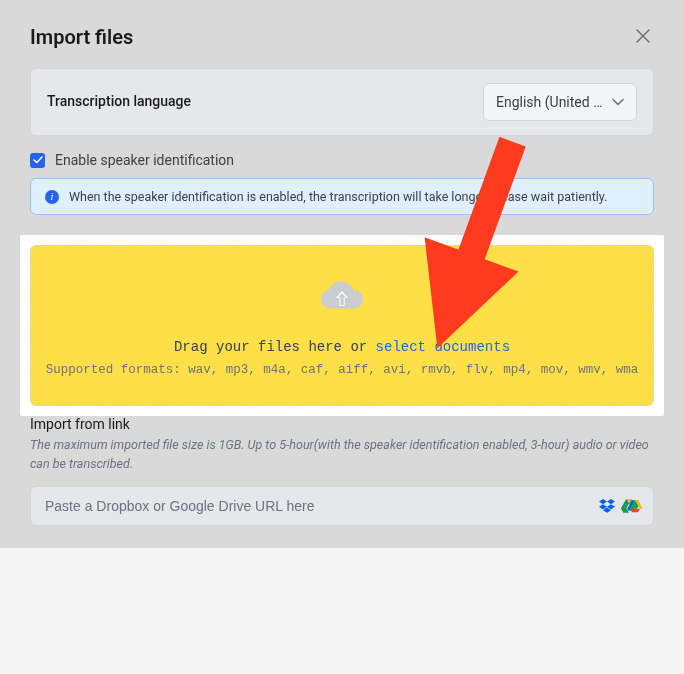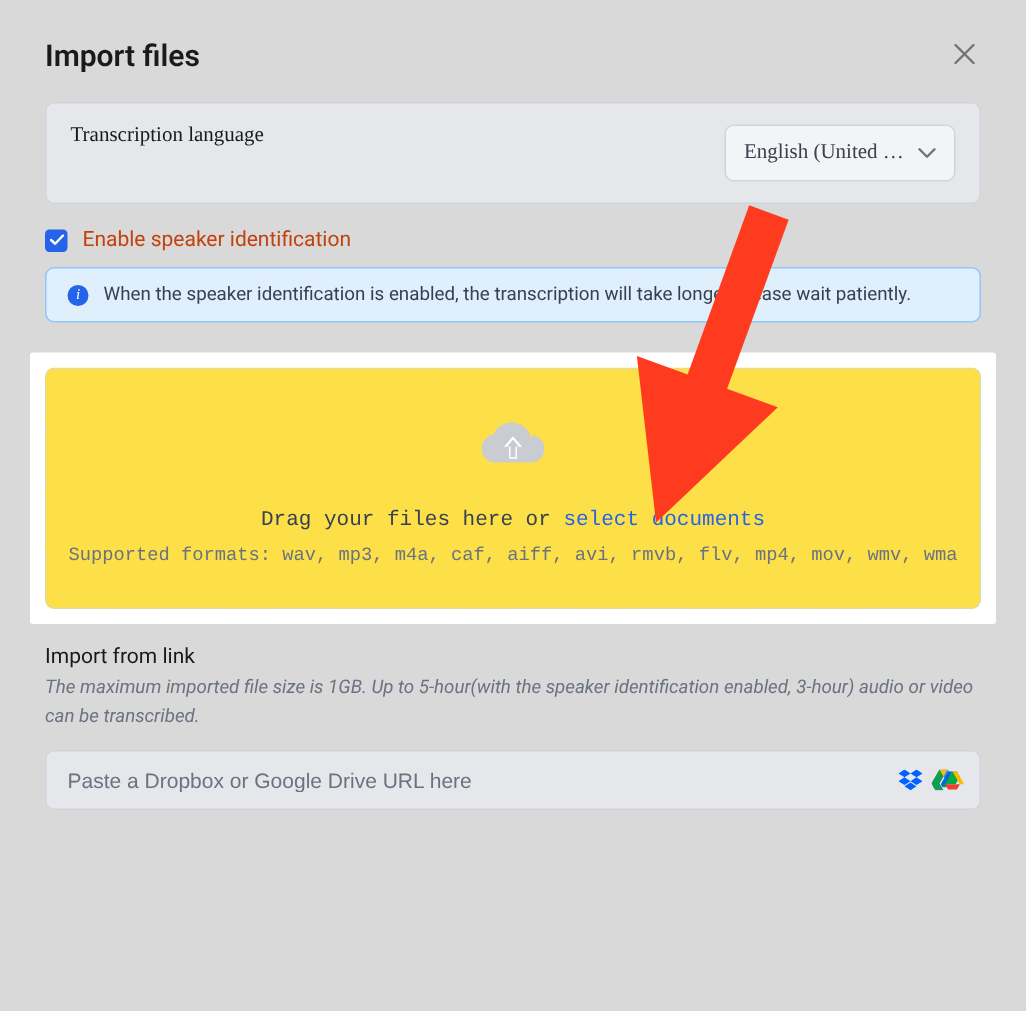--- a/index.html
+++ b/index.html
@@ -7,21 +7,21 @@
       font-family: -apple-system, BlinkMacSystemFont, "Segoe UI", Roboto, Helvetica, Arial, sans-serif;
       background: #f5f5f5;
       width: 684px;
       height: 674px;
       overflow: hidden;
       position: relative;
     }
     .modal {
       background: #d9d9d9;
       width: 684px;
-      height: 674px;
+      height: 548px;
       padding: 0;
     }
     .header {
       display: flex;
       justify-content: space-between;
       align-items: center;
       padding: 24px 30px 18px 30px;
     }
     .header h1 {
       font-size: 20px;
@@ -45,23 +45,23 @@
       color: #6b7280;
       margin-bottom: 12px;
     }
     .lang-box {
       background: #e5e7eb;
       border: 1px solid #d1d5db;
       border-radius: 6px;
       padding: 14px 16px;
       display: flex;
       justify-content: space-between;
+      align-items: center;
       gap: 16px;
       margin-bottom: 16px;
-      font-family: Liberation Serif, serif;
     }
     .lang-text {
       flex: 1;
     }
     .lang-title {
       font-size: 14px;
       font-weight: 500;
       color: #1a1a1a;
       margin-bottom: 2px;
     }
@@ -107,21 +107,21 @@
       background: #2563eb;
       display: flex;
       align-items: center;
       justify-content: center;
       cursor: pointer;
       flex-shrink: 0;
     }
     .checkbox svg { width: 10px; height: 8px; }
     .checkbox-label {
       font-size: 14px;
-      color: #c2410c;
+      color: #404040;
     }
     .info-banner {
       background: #e0effc;
       border: 1px solid #93c5fd;
       border-radius: 6px;
       padding: 10px 14px;
       display: flex;
       align-items: center;
       gap: 10px;
       font-size: 12.5px;
@@ -178,21 +178,20 @@
       line-height: 1.55;
       max-width: 600px;
       margin: 0 auto;
     }
     .drop-formats {
       font-size: 12.5px;
       color: #6b7280;
       margin-top: 4px;
     }
     .import-section {
-      margin-top: 14px;
     }
     .import-title {
       font-size: 14px;
       color: #1a1a1a;
       margin-bottom: 4px;
     }
     .import-desc {
       font-size: 12.5px;
       color: #6b7280;
       line-height: 1.5;

